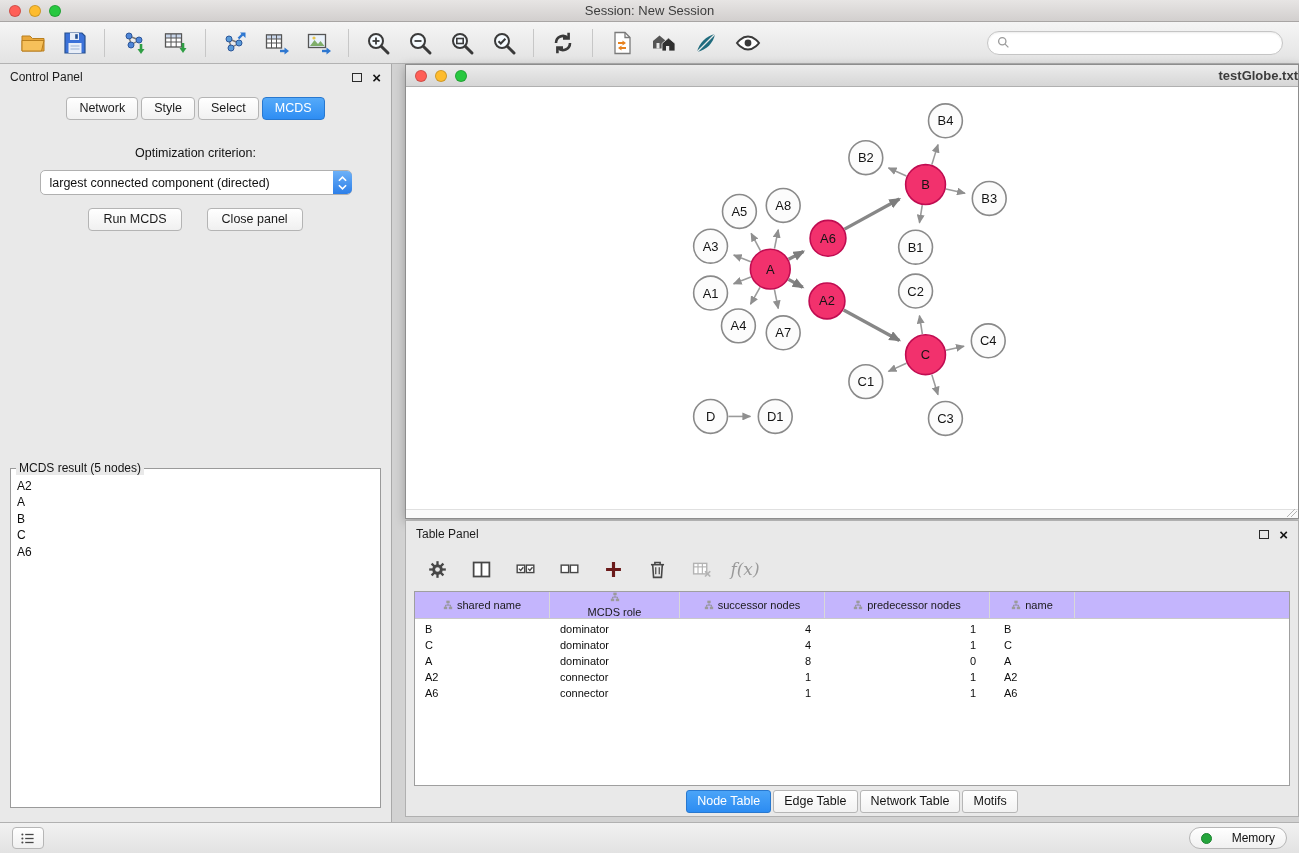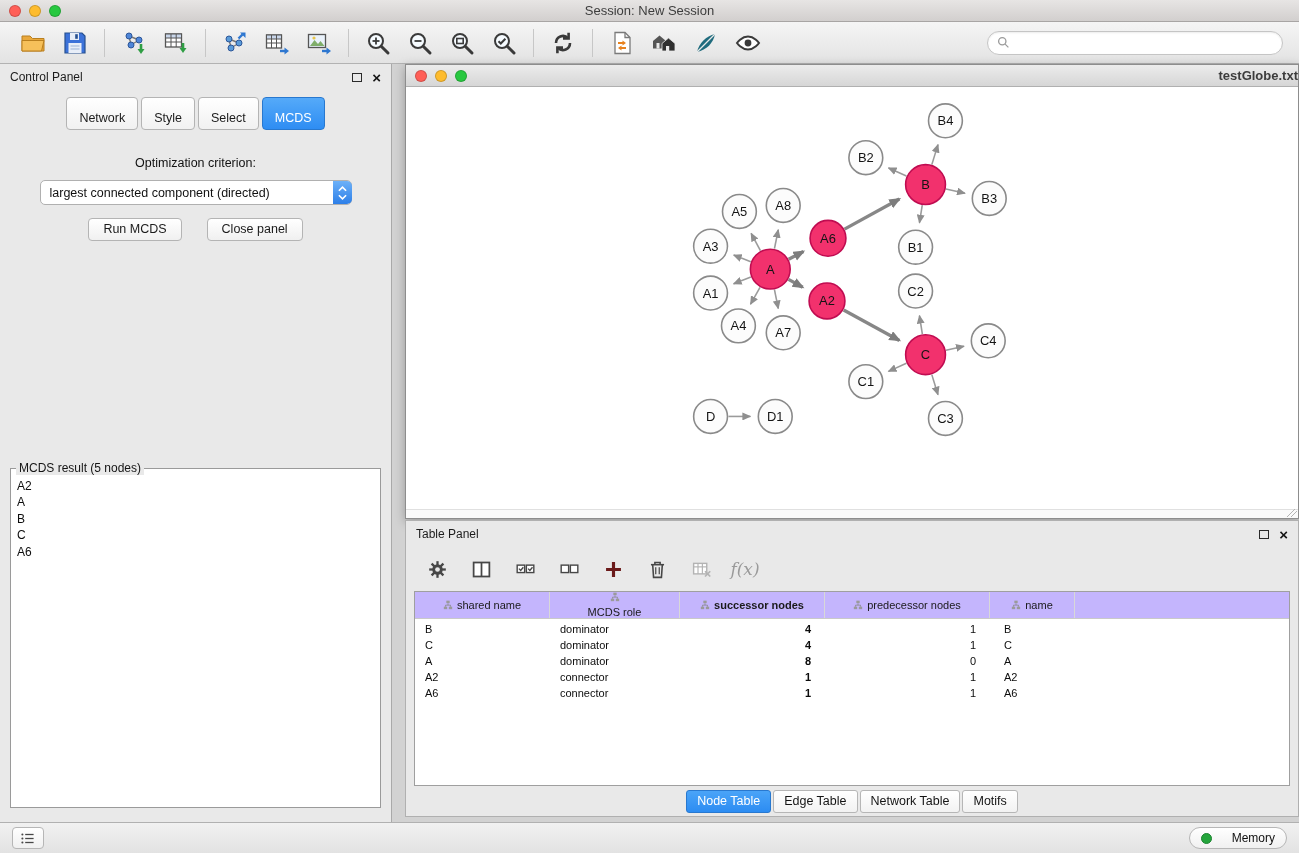--- a/index.html
+++ b/index.html
@@ -33,21 +33,21 @@
   
   .control-panel { flex:0 0 392px; background:#e9e9e9; border-right:1px solid #a9a9a9; display:flex; flex-direction:column; }
   .panel-header { height:26px; flex:0 0 26px; display:flex; align-items:center; padding:0 10px; }
   .panel-title { font-size:12px; color:#1c1c1c; }
   .panel-header-icons { margin-left:auto; display:flex; align-items:center; gap:10px; }
   .hdr-btn { display:flex; align-items:center; }
   .float-icon { width:10px; height:9px; border:1.5px solid #2a2a2a; display:inline-block; }
   .close-x { font-size:15px; font-weight:bold; color:#141414; line-height:1; }
 
   .seg-tabs { display:flex; justify-content:center; margin-top:7px; flex:0 0 auto; }
-  .seg-tab { font-size:12.5px; padding:13px 12px 4px; background:linear-gradient(#ffffff,#f1f1f1); border:1px solid #b4b4b4; border-radius:4px; margin:0 1.5px; color:#1b1b1b; }
+  .seg-tab { font-size:12.5px; padding:3px 12px 4px; background:linear-gradient(#ffffff,#f1f1f1); border:1px solid #b4b4b4; border-radius:4px; margin:0 1.5px; color:#1b1b1b; }
   .seg-tab.active { background:linear-gradient(#55aaf9,#2e8df3); border-color:#2878cf; color:#fff; }
 
   .opt-label { text-align:center; margin-top:26px; font-size:12.5px; color:#111; }
   .combo { width:312px; height:25px; margin:10px auto 0; background:#fff; border:1px solid #b0b0b0; border-radius:5px; display:flex; align-items:center; }
   .combo-value { flex:1; font-size:12.5px; padding-left:9px; white-space:nowrap; overflow:hidden; color:#111; }
   .combo-stepper { width:19px; align-self:stretch; margin-right:-1px; border-radius:0 5px 5px 0; background:linear-gradient(#6db1f8,#2d7fe8); display:flex; flex-direction:column; align-items:center; justify-content:center; gap:2px; }
   .combo-stepper svg { width:9px; height:6px; display:block; }
 
   .btn-row { display:flex; justify-content:center; gap:25px; margin-top:13px; }
   .mac-btn { font-size:12.5px; padding:3px 14px 4px; background:linear-gradient(#ffffff,#f0f0f0); border:1px solid #b4b4b4; border-radius:4px; color:#1b1b1b; }
@@ -84,21 +84,21 @@
   .fx-label { font-size:17px; font-style:italic; color:#9a9a9a; font-family:"DejaVu Serif","Liberation Serif",serif; }
 
   .table-wrap { flex:1; min-height:0; margin:0 8px; background:#fff; border:1px solid #9f9f9f; display:flex; flex-direction:column; overflow:hidden; }
   .thead { display:flex; background:#c4b5fd; border-bottom:1px solid #c9c9c9; flex:0 0 19px; }
   .th { display:flex; align-items:center; justify-content:center; gap:4px; font-size:11px; color:#1a1a1a; border-right:1px solid #d8d8d8; }
   .th .col-icon { display:flex; }
   .th .col-icon svg { width:10px; height:10px; display:block; }
   .tbody { padding-top:2px; }
   .tr { display:flex; height:16px; align-items:center; }
   .td { font-size:11px; color:#0c0c0c; padding:0 4px; white-space:nowrap; overflow:hidden; }
-  .col0 { width:135px; } .col1 { width:130px;flex-direction:column; } .col2 { width:145px;font-weight:bold; } .col3 { width:165px; } .col4 { width:85px; }
+  .col0 { width:135px; } .col1 { width:130px;flex-direction:column; } .col2 { width:145px; } .col3 { width:165px; } .col4 { width:85px; }
   .colf { flex:1; border-right:none !important; }
   .td.col0 { padding-left:10px; } .td.col1 { padding-left:10px; }
   .td.col2, .td.col3 { text-align:right; padding-right:14px; }
   .td.col4 { padding-left:14px; }
 
   .tp-tabs { flex:0 0 30px; display:flex; align-items:center; justify-content:center; gap:2px; }
   .tp-tab { font-size:12.5px; padding:3px 10px 4px; background:linear-gradient(#ffffff,#f2f2f2); border:1px solid #b6b6b6; border-radius:3px; color:#141414; }
   .tp-tab.active { background:linear-gradient(#4aa4f8,#2c8cf2); border-color:#2878cf; color:#fff; }
 
   

